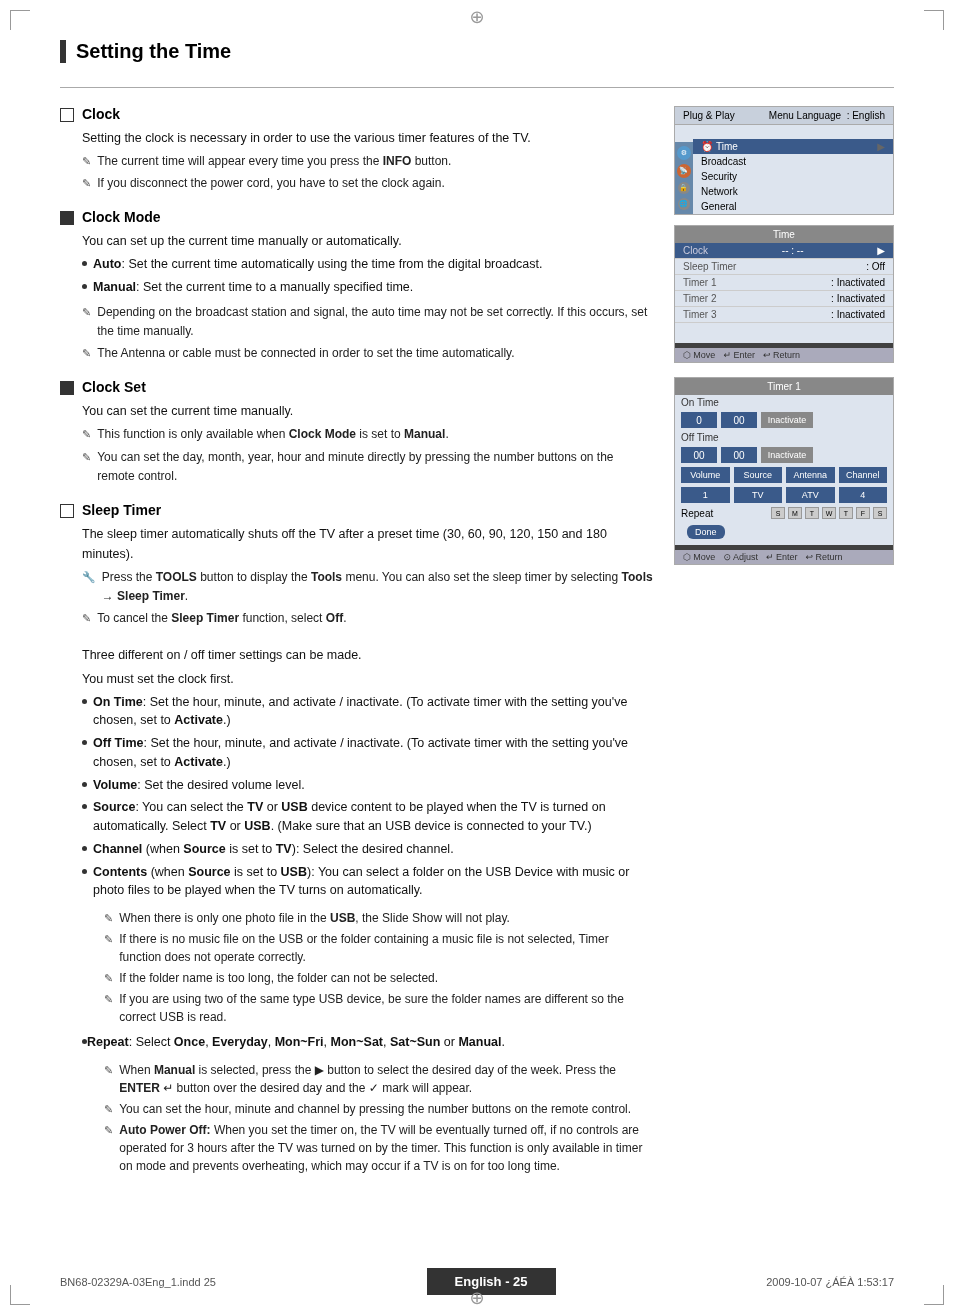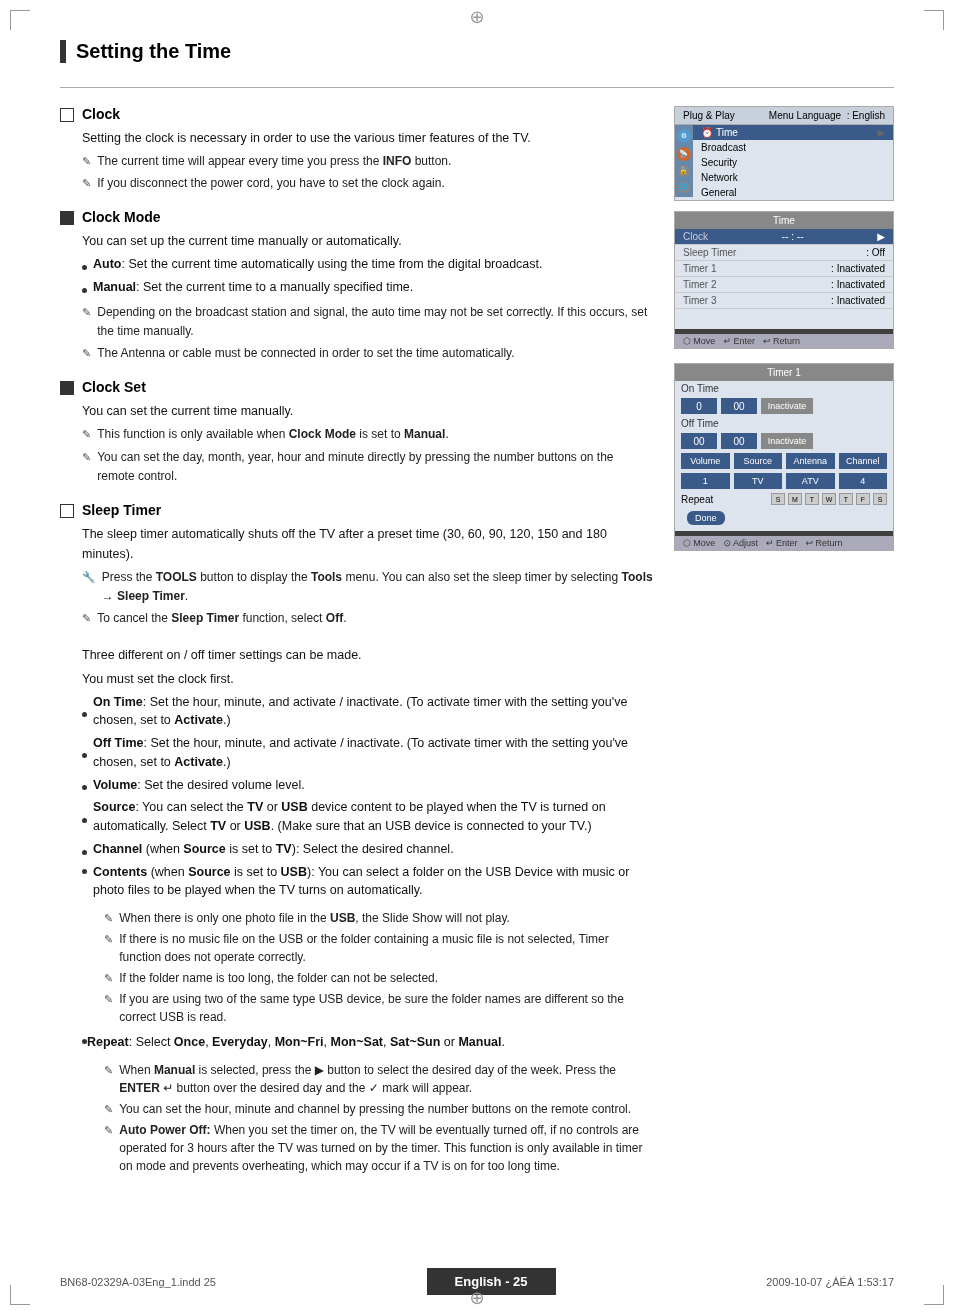--- a/index.html
+++ b/index.html
@@ -120,21 +120,21 @@
       color: #555;
     }
 
     
     .bullet-list {
       margin-left: 0;
       margin-bottom: 6px;
     }
     .bullet-item {
       display: flex;
-      align-items: center;
+      align-items: flex-start;
       gap: 6px;
       margin-bottom: 4px;
       font-size: 12.5px;
       line-height: 1.5;
     }
     .bullet-dot {
       width: 5px;
       height: 5px;
       border-radius: 50%;
       background: #333;
@@ -533,21 +533,21 @@
 
     </div>
 
     <div class="sidebar-panels">
 
       <div class="menu-panel" style="font-size:10px;">
         <div class="menu-panel-top">
           <span>Plug &amp; Play</span>
           <span>Menu Language &nbsp;: English</span>
         </div>
-        <div style="display:flex; align-items:flex-start;">
+        <div style="display:flex; align-items:flex-end;margin-top:14px;">
           <div style="background:#6688aa; width:18px; display:flex; flex-direction:column; align-items:center; padding:4px 0; gap:4px;">
             <div style="width:14px; height:14px; border-radius:50%; background:#5599cc; display:flex; align-items:center; justify-content:center; color:#fff; font-size:7px;">⚙</div>
             <div style="width:14px; height:14px; border-radius:50%; background:#cc6633; display:flex; align-items:center; justify-content:center; color:#fff; font-size:7px;">📡</div>
             <div style="width:12px; height:12px; border-radius:50%; background:#888; display:flex; align-items:center; justify-content:center; color:#fff; font-size:7px;">🔒</div>
             <div style="width:12px; height:12px; border-radius:50%; background:#888; display:flex; align-items:center; justify-content:center; color:#fff; font-size:7px;">🌐</div>
           </div>
           <div style="flex:1;">
             <div class="menu-panel-row highlighted">
               <span>⏰ Time</span>
               <span class="arrow-right">▶</span>

